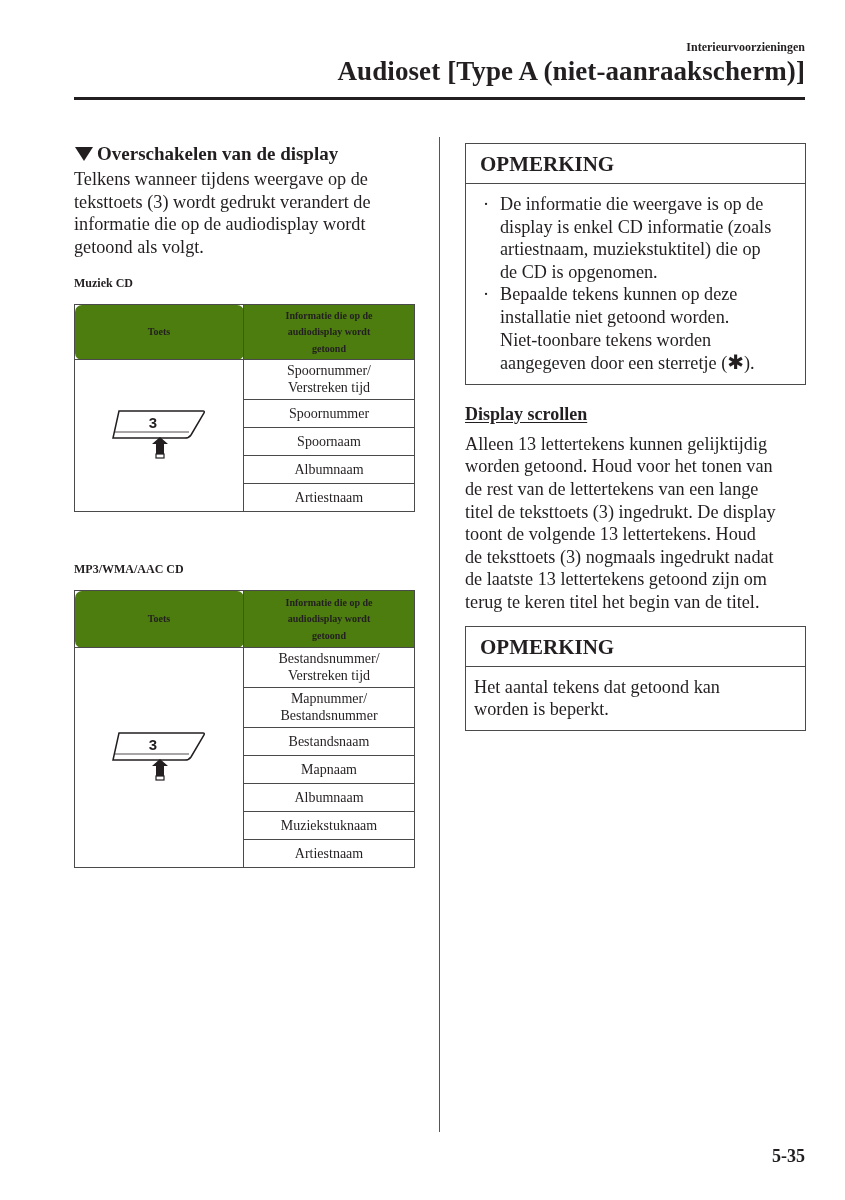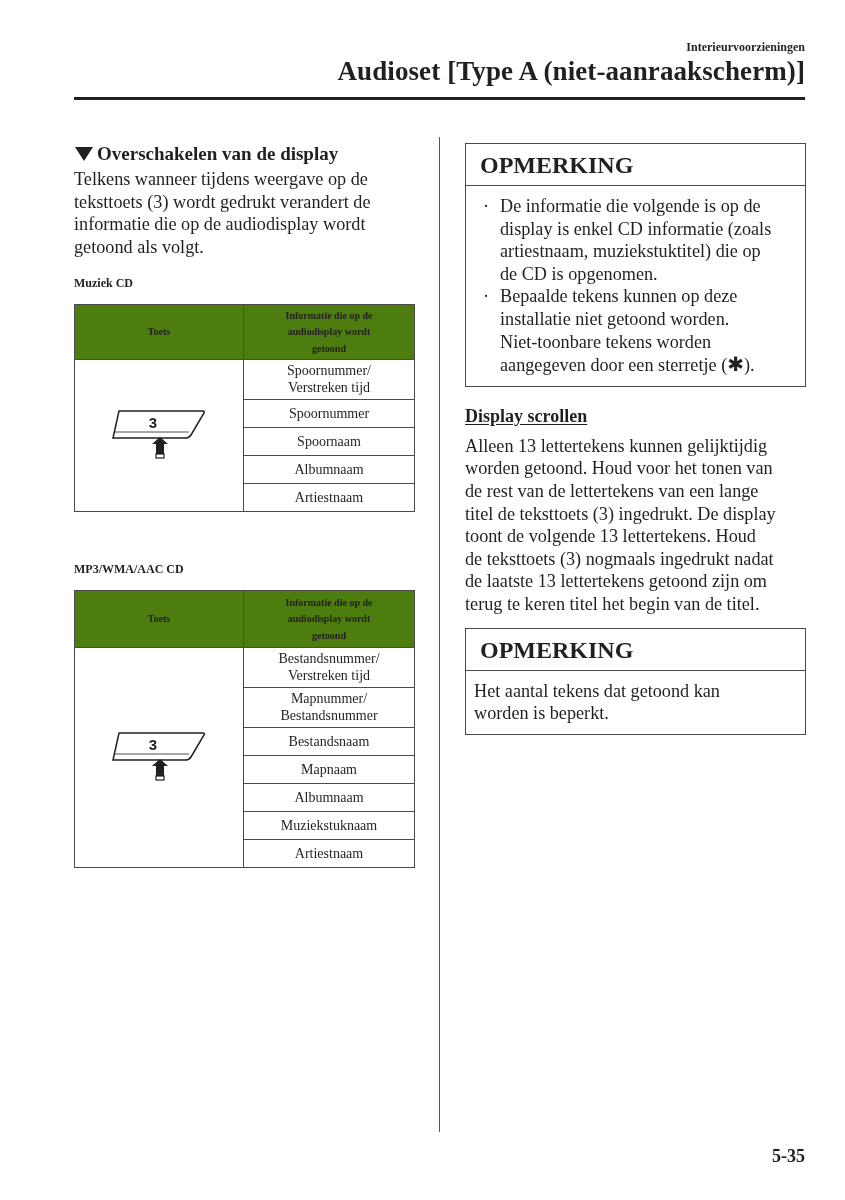--- a/index.html
+++ b/index.html
@@ -19,29 +19,29 @@
   .tri-icon { width: 0; height: 0; border-left: 9px solid transparent; border-right: 9px solid transparent; border-top: 14px solid #231f20; margin-right: 4px; margin-left: 1px; }
 
   p.body { margin: 0; font-size: 18.2px; line-height: 22.6px; }
   .intro { margin-top: 8px; }
 
   .subhead { font-size: 12px; font-weight: bold; margin: 0; }
 
   table.info { border-collapse: collapse; width: 341px; font-size: 14px; }
   table.info th, table.info td { border: 1.5px solid #4a4a4a; text-align: center; padding: 0; }
   table.info th { background: #4d7c0f; font-weight: bold; font-size: 10px; line-height: 16.5px; }
-  table.info th.key-h { width: 168px; }
+  table.info th.key-h { width: 168px; border-radius: 7px; }
   table.info td.val { height: 23px; line-height: 16.5px; padding: 2px 4px; }
   table.info td.key-cell { position: relative; background: #fff; }
 
   .btn3 { position: relative; width: 96px; height: 56px; margin: 0 auto; }
   .btn3 svg { display: block; }
 
   .note-box { border: 1.5px solid #4a4a4a; }
-  .note-head { font-weight: bold; font-size: 24px; padding: 8px 14px 6px; border-bottom: 1.5px solid #4a4a4a; }
+  .note-head { font-weight: bold; font-size: 21px; padding: 8px 14px 6px; border-bottom: 1.5px solid #4a4a4a; }
   .note-body { padding: 9px 8px 9px 8px; font-size: 18.2px; line-height: 22.6px; }
   .note-body ul { list-style: none; margin: 0; padding: 0; }
   .note-body li { position: relative; padding-left: 26px; }
   .note-body li .bullet { position: absolute; left: 9px; top: 0; }
   .star { font-family: "DejaVu Sans", sans-serif; font-weight: bold; font-size: 20px; }
 
   .display-scroll-h { margin: 0; font-size: 18px; font-weight: bold; text-decoration: underline; text-underline-offset: 2px; }
 
   .page-number { right: 40px; top: 1146px; font-size: 18px; font-weight: bold; }
 </style>
@@ -161,21 +161,21 @@
     </table>
 </div>
 
 <div class="abs right-col">
   <div class="note-box">
     <div class="note-head">OPMERKING</div>
     <div class="note-body">
       <ul>
         <li>
           <span class="bullet">·</span>
-          <span>De informatie die volgende is op de</span><br>
+          <span>De informatie die weergave is op de</span><br>
           <span>display is enkel CD informatie (zoals</span><br>
           <span>artiestnaam, muziekstuktitel) die op</span><br>
           <span>de CD is opgenomen.</span>
         </li>
         <li>
           <span class="bullet">·</span>
           <span>Bepaalde tekens kunnen op deze</span><br>
           <span>installatie niet getoond worden.</span><br>
           <span>Niet-toonbare tekens worden</span><br>
           <span>aangegeven door een sterretje (</span><span class="star">✱</span><span>).</span>

